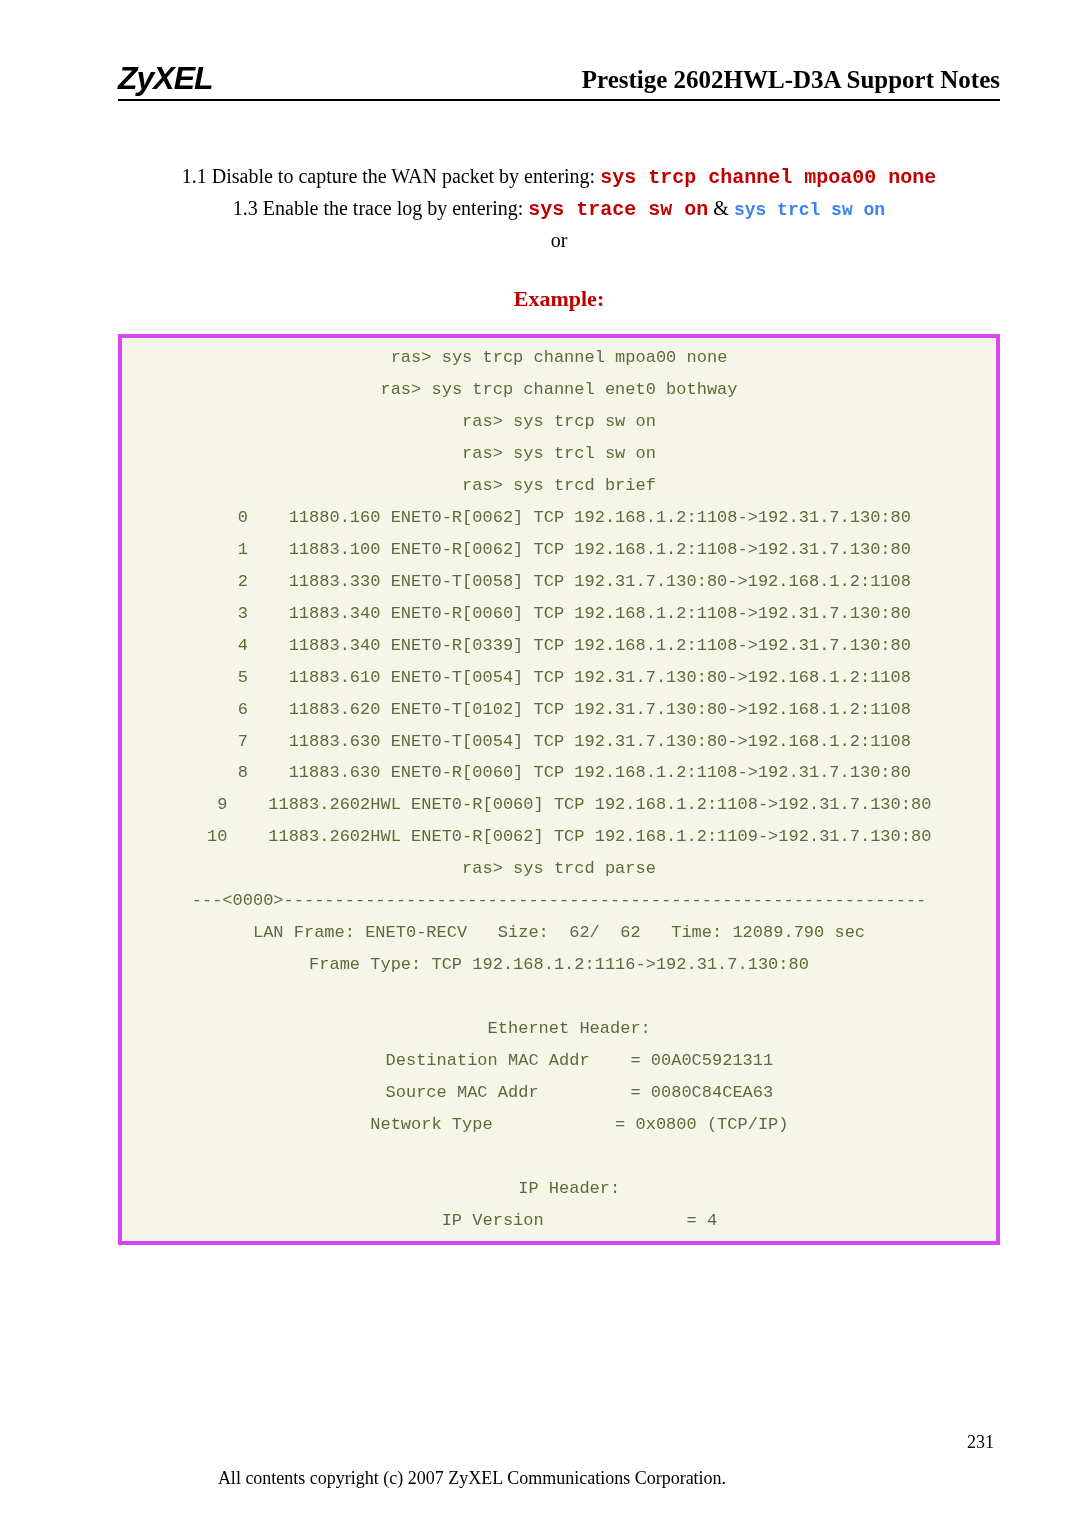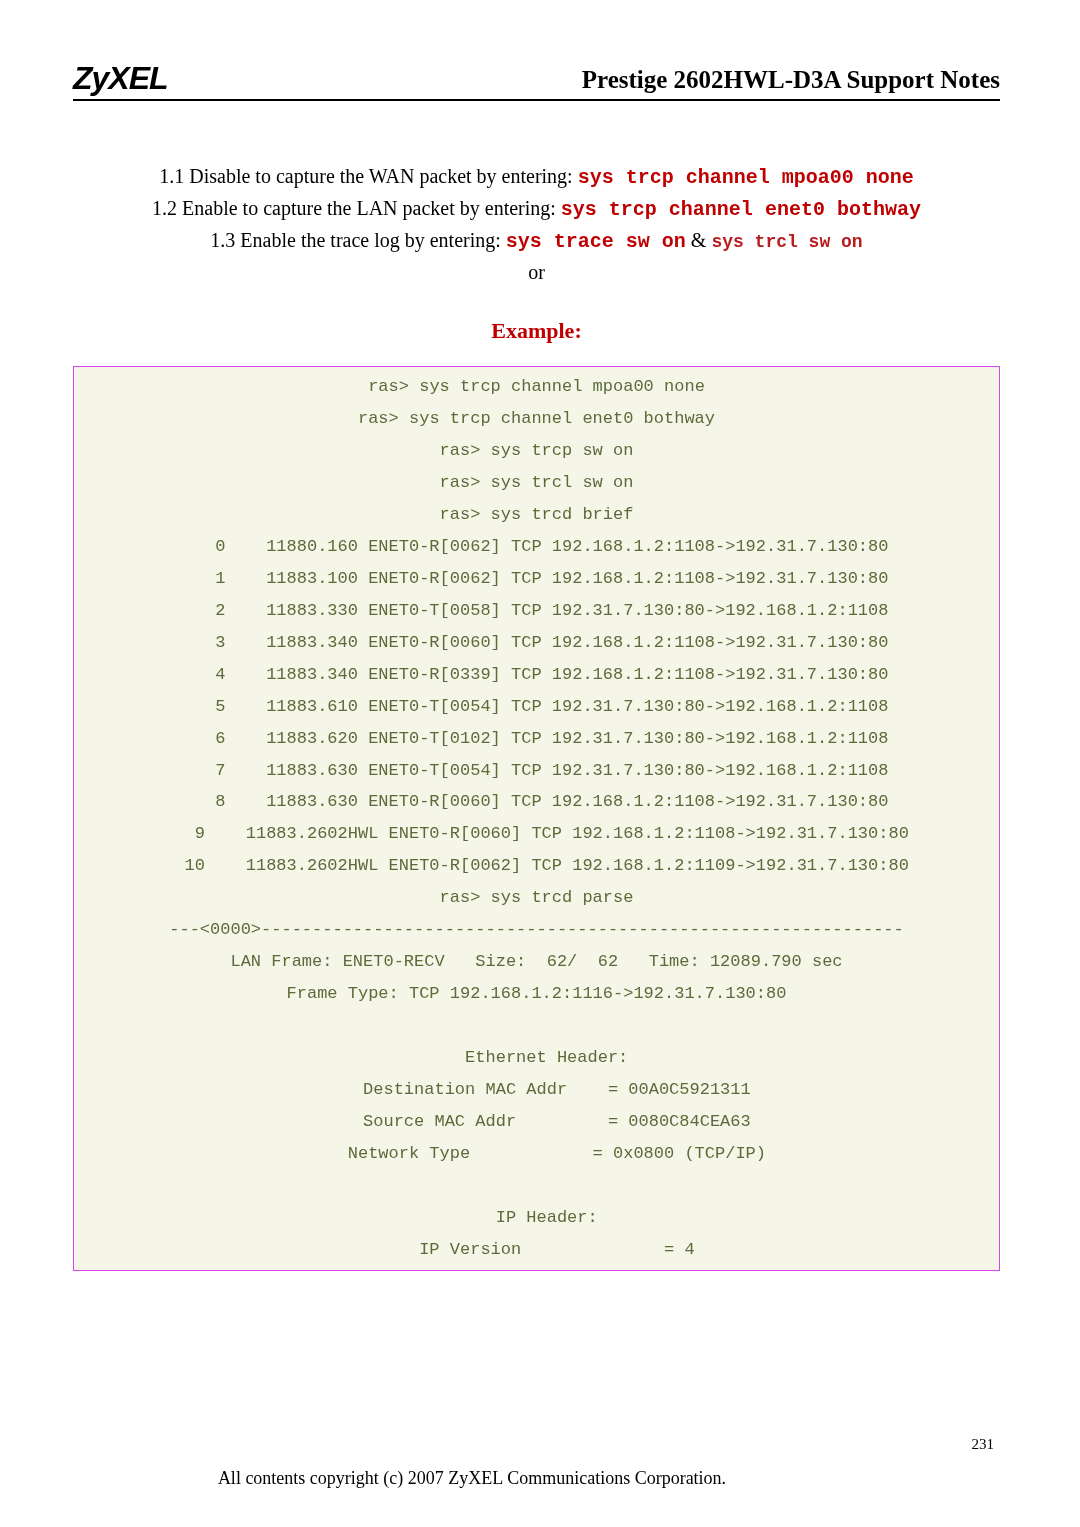--- a/index.html
+++ b/index.html
@@ -6,21 +6,21 @@
   body {
     width: 1080px;
     height: 1527px;
     margin: 0;
     background: #fff;
     font-family: "Times New Roman", Times, serif;
     color: #000;
     position: relative;
   }
   .page {
-    padding: 60px 80px 40px 73px;
+    padding: 60px 80px 40px 118px;
     box-sizing: border-box;
     height: 100%;
     position: relative;
   }
   .header-row {
     display: flex;
     align-items: flex-end;
     justify-content: space-between;
     border-bottom: 2px solid #000;
     padding-bottom: 2px;
@@ -46,32 +46,32 @@
   }
   .mono-red {
     font-family: "Courier New", Courier, monospace;
     font-weight: bold;
     color: #c00000;
   }
   .mono-red-sm {
     font-family: "Courier New", Courier, monospace;
     font-weight: bold;
     font-size: 18px;
-    color: #b91c1c;
+    color: #3b82f6;
   }
   .example-heading {
     font-family: Liberation Serif, serif;
     font-weight: bold;
     color: #c00000;
     font-size: 22px;
     margin-top: 26px;
     margin-bottom: 18px;
   }
   .code-block {
-    border: 1px solid #d946ef;
+    border: 4px solid #d946ef;
     background: #f5f5e8;
     font-family: "Courier New", Courier, monospace;
     color: #5b6b3a;
     font-size: 17px;
     line-height: 1.88;
     padding: 4px 2px 4px 2px;
     white-space: pre;
     overflow: hidden;
     margin-top: 6px;
   }
@@ -80,39 +80,36 @@
     bottom: 38px;
     left: 0;
     width: 944px;
     text-align: center;
     font-size: 18px;
   }
   .page-num {
     position: absolute;
     bottom: 74px;
     right: 86px;
-    font-size: 15px;
+    font-size: 18px;
   }
 </style>
 </head>
 <body>
 
 <div class="page">
 
   <div class="header-row">
     <div class="logo">ZyXEL</div>
     <div class="support-title">Prestige 2602HWL-D3A Support Notes</div>
   </div>
 
   <div class="body-text">
     <div>
       <span>1.1 Disable to capture the WAN packet by entering: </span><span class="mono-red">sys trcp channel mpoa00 none</span>
-    </div>
-    <div>
-      <span>1.2 Enable to capture the LAN packet by entering: </span><span class="mono-red">sys trcp channel enet0 bothway</span>
     </div>
     <div>
       <span>1.3 Enable the trace log by entering: </span><span class="mono-red">sys trace sw on</span><span> &amp; </span><span class="mono-red-sm">sys trcl sw on</span>
     </div>
     <div>or</div>
 
     <div class="example-heading">Example:</div>
 
     <div class="code-block">ras&gt; sys trcp channel mpoa00 none
 ras&gt; sys trcp channel enet0 bothway

